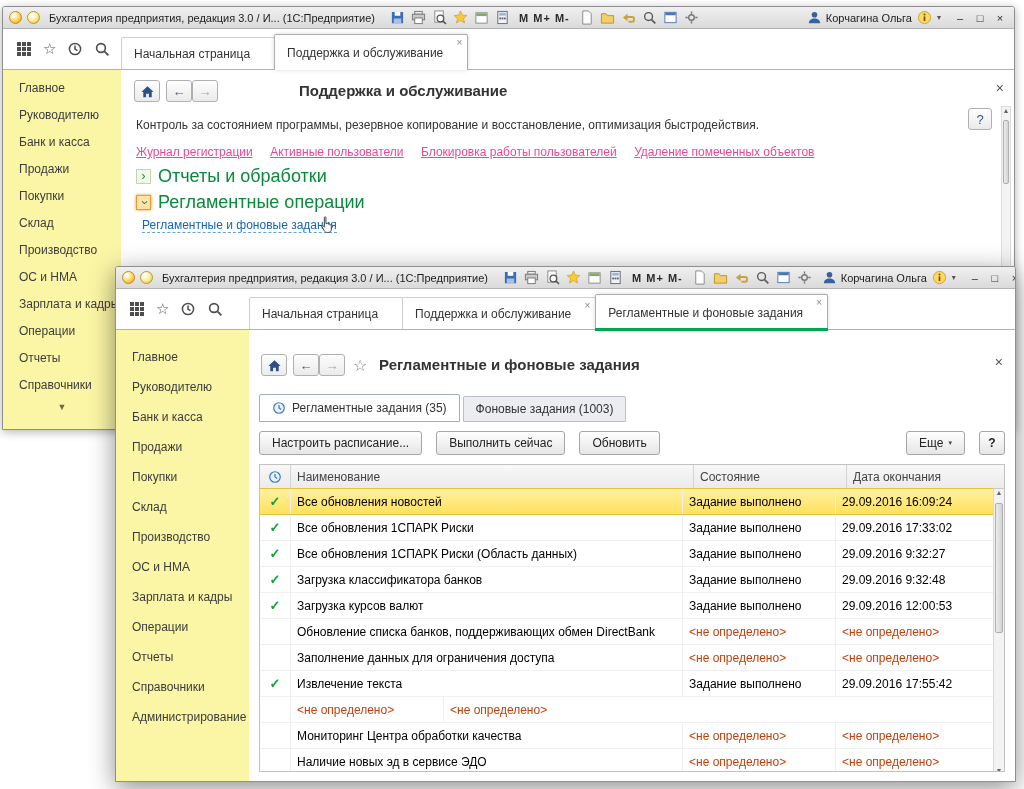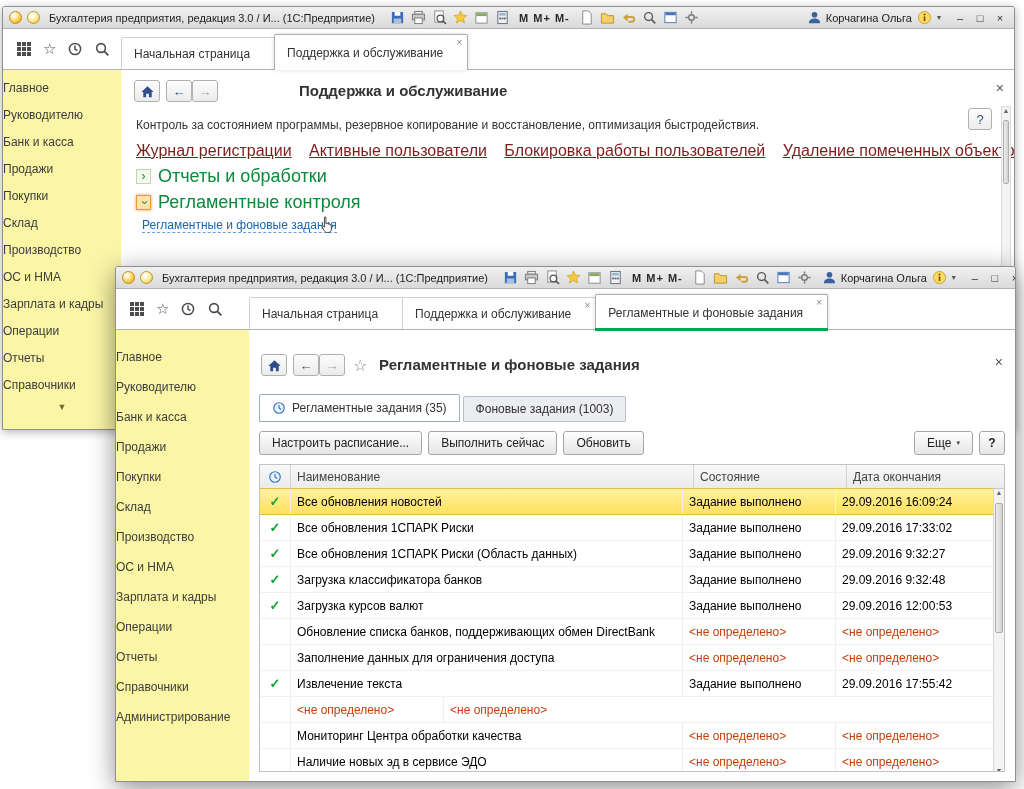--- a/index.html
+++ b/index.html
@@ -44,61 +44,61 @@
   .tab.active { margin-top:5px; margin-bottom:-1px; border-color:#adadad; z-index:2; background:#fff;
                 box-shadow:0 0 4px rgba(0,0,0,.15); }
   .tab .tclose { position:absolute; top:3px; right:5px; font-size:10px; color:#8a8a8a; line-height:1; }
   .tab.current::after { content:""; position:absolute; left:-1px; right:-1px; bottom:-1px; height:3px; background:#00a651; }
 
   
   .wbody { flex:1; display:flex; min-height:0; }
   .sidebar { background:#fbf6a6; flex:0 0 auto; overflow:hidden; }
   .back  .sidebar { width:118px; padding-top:5px; }
   .front .sidebar { width:133px; padding-top:12px; }
-  .sbitem { font-size:12px; color:#3c3c3c; cursor:pointer; white-space:nowrap; }
+  .sbitem { font-size:12px; color:#3c3c3c; padding-left:16px; cursor:pointer; white-space:nowrap; }
   .back  .sbitem { height:27px; line-height:27px; }
   .front .sbitem { height:30px; line-height:30px; }
   .sbmore { text-align:center; color:#6d6d3c; font-size:9px; margin-top:3px; }
   .main { flex:1; position:relative; background:#fff; min-width:0; }
 
   
   .iconbtn { position:absolute; width:26px; height:22px; border:1px solid #b0b0b0; border-radius:3px;
              background:linear-gradient(#fdfdfd,#ebebeb); display:flex; align-items:center; justify-content:center;
              font-size:13px; color:#33557e; }
   .iconbtn svg { width:15px; height:15px; }
   .iconbtn.disabled { color:#9aa7b8; }
   .pagetitle { position:absolute; font-size:15px; font-weight:bold; color:#333; white-space:nowrap; }
   .pgclose { position:absolute; font-size:14px; color:#555; }
   .plainstar { position:absolute; font-size:16px; color:#888; }
 
   
   .desc { position:absolute; left:15px; top:48px; right:70px; font-size:12px; color:#333; }
   .linksrow { position:absolute; left:15px; top:72px; right:70px; white-space:nowrap; }
-  .link { color:#7f1d1d; text-decoration:underline; font-size:16px; margin-right:13px; cursor:pointer; }
+  .link { color:#ec4899; text-decoration:underline; font-size:12px; margin-right:13px; cursor:pointer; }
   .secrow { position:absolute; left:15px; display:flex; align-items:center; }
   .secbox { width:15px; height:15px; border:1px solid #c3d6ab; background:#f3f9ec; color:#0a8a3c;
             text-align:center; line-height:13px; font-size:12px; margin-right:7px; flex:0 0 15px; }
   .secbox.hl { border-color:#e89b2d; background:#ffe3a9; box-shadow:0 0 3px #e89b2d; }
   .rot { display:inline-block; transform:rotate(90deg); }
   .seclabel { color:#0a8a3c; font-size:18px; cursor:pointer; }
   .cmdlink { position:absolute; color:#1166bb; font-size:12px; border-bottom:1px dashed #6f9fd0; cursor:pointer; }
   .hand { position:absolute; }
 
   .vtrack { position:absolute; width:10px; background:#f3f3f3; border:1px solid #dcdcdc;
             font-size:7px; color:#666; text-align:center; }
   .vthumb { position:absolute; left:1px; right:1px; background:linear-gradient(90deg,#ececec,#d3d3d3);
             border:1px solid #aeaeae; border-radius:2px; }
 
   
   .ptabs { position:absolute; left:10px; top:64px; height:28px; display:flex; align-items:flex-end; }
   .ptab { display:flex; align-items:center; gap:6px; height:26px; padding:0 12px; font-size:12px; color:#333;
           border:1px solid #b6bfca; background:#ecedf0; margin-right:3px; border-radius:2px 2px 0 0; }
   .ptab.pactive { background:#fff; border-color:#9fadbf; height:28px; }
   .ptab svg { width:14px; height:14px; }
-  .btnrow { position:absolute; left:10px; right:10px; top:100px; height:26px; display:flex; gap:6px; align-items:center; }
+  .btnrow { position:absolute; left:10px; right:10px; top:100px; height:26px; display:flex; gap:14px; align-items:center; }
   .btn { height:24px; padding:0 12px; border:1px solid #a6a6a6; border-radius:3px;
          background:linear-gradient(#fefefe,#e6e6e6); font-size:12px; color:#222;
          display:inline-flex; align-items:center; gap:5px; white-space:nowrap; }
   .btn .ddarrow { font-size:7px; color:#444; }
   .btn.q { width:26px; justify-content:center; font-weight:bold; padding:0; }
   .bspacer { flex:1; }
 
   
   .grid { position:absolute; left:10px; right:10px; top:134px; bottom:9px; border:1px solid #c2c2c2;
           display:flex; flex-direction:column; font-size:12px; overflow:hidden; }
@@ -313,21 +313,21 @@
           <span class="link">Блокировка работы пользователей</span>
           <span class="link">Удаление помеченных объектов</span>
         </div>
 
         <div class="secrow" style="top:96px;">
           <span class="secbox"><span>›</span></span>
           <span class="seclabel">Отчеты и обработки</span>
         </div>
         <div class="secrow" style="top:122px;">
           <span class="secbox hl"><span class="rot">›</span></span>
-          <span class="seclabel">Регламентные контроля</span>
+          <span class="seclabel">Регламентные операции</span>
         </div>
         <span class="cmdlink" style="left:21px; top:148px;">Регламентные и фоновые задания</span>
         <span class="hand" style="left:198px; top:146px;">
           <svg width="15" height="17" viewBox="0 0 13 15">
               <path d="M4.6 1.4c0-1 1.4-1 1.4 0v5.3l1 .1c0-.8 1.3-.8 1.3 0v.5c.3-.6 1.3-.4 1.3.3v.5c.4-.5 1.2-.2 1.2.5v2.9c0 2-1.3 3.1-3.2 3.1-1.7 0-2.5-.6-3.2-1.9L2.6 9.6c-.4-.7.5-1.3 1-.8l1 1z" fill="#fff" stroke="#333" stroke-width=".8"></path>
             </svg>
         </span>
 
         <div class="vtrack" style="right:3px; top:36px; bottom:4px;">
           <span>▲</span>

